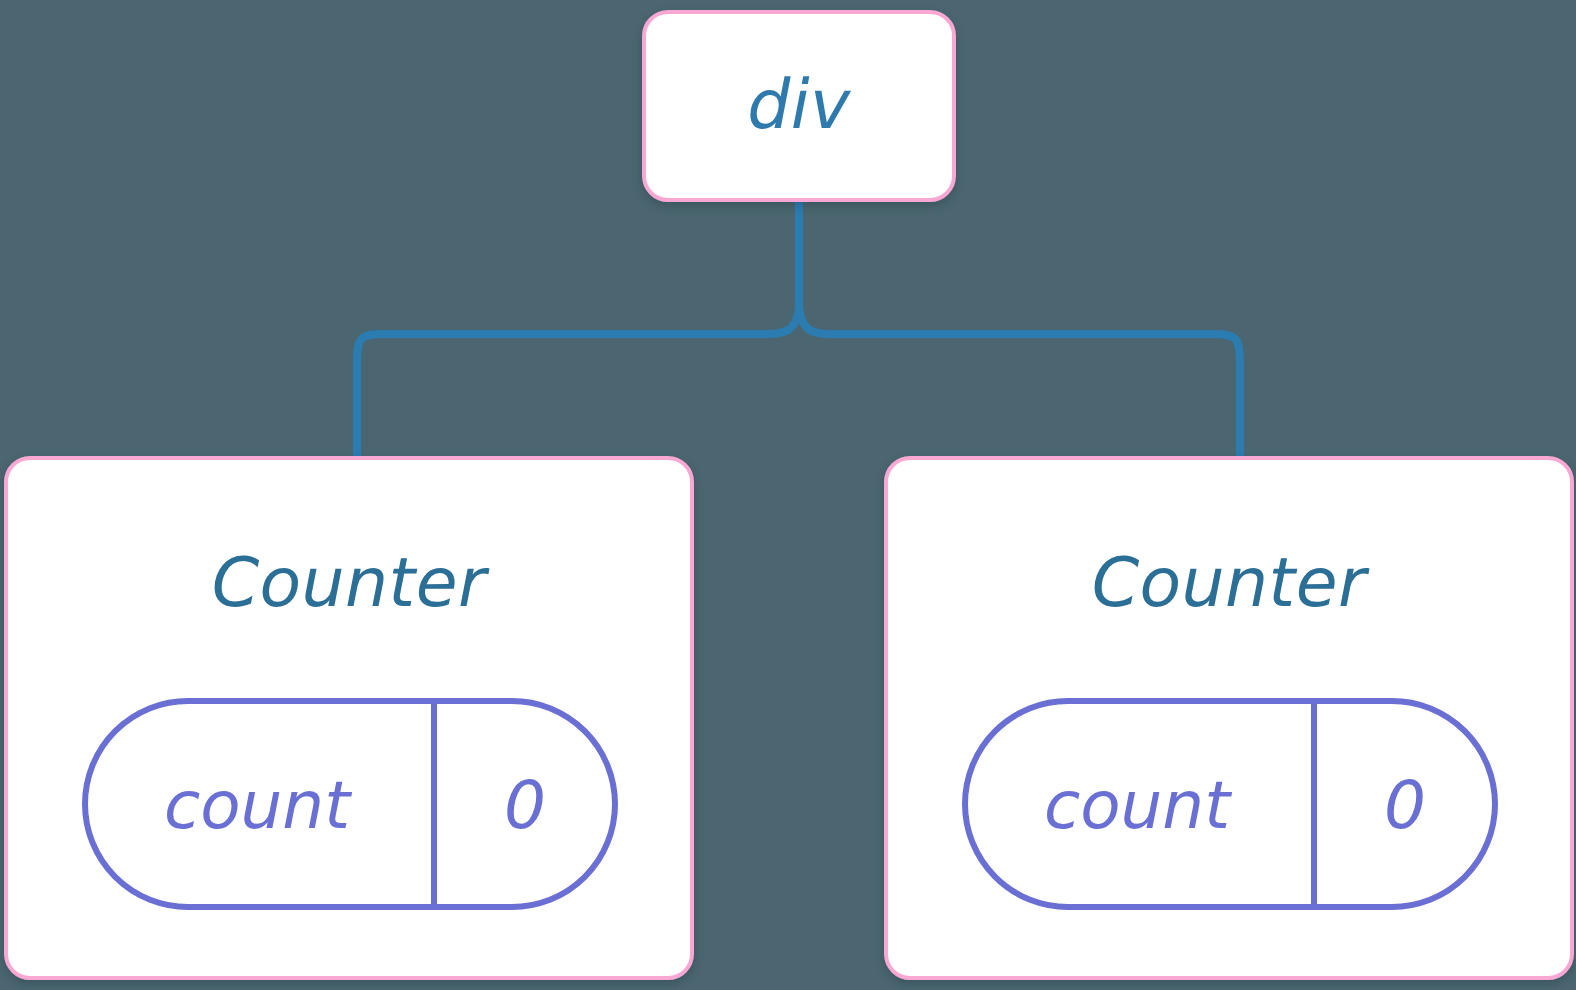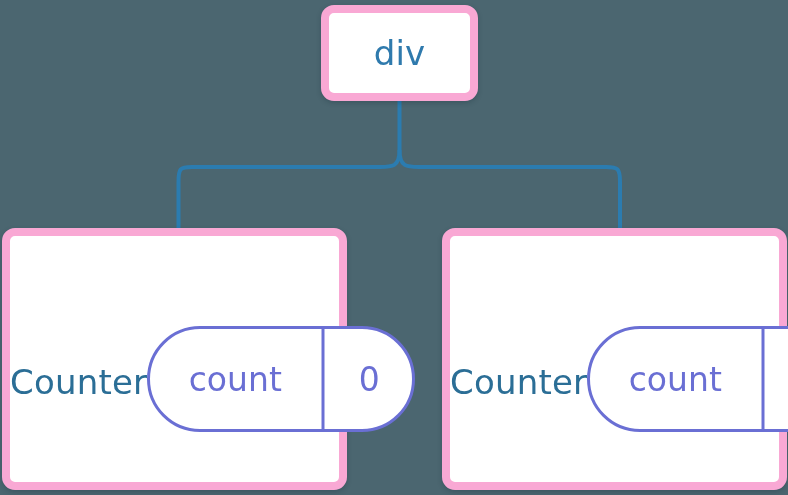--- a/index.html
+++ b/index.html
@@ -24,45 +24,46 @@
     left: 0;
     top: 0;
     width: 788px;
     height: 495px;
     pointer-events: none;
   }
   .node {
     position: absolute;
     box-sizing: border-box;
     background: #ffffff;
-    border: 8px solid #f9a8d4;
+    border: 2px solid #f9a8d4;
     border-radius: 13px;
     box-shadow: 0 2px 5px rgba(20,40,50,0.25);
     z-index: 2;
+    font-style: italic;
   }
   .node-root {
     left: 321px;
     top: 5px;
     width: 157px;
     height: 96px;
     display: flex;
     align-items: center;
     justify-content: center;
   }
   .root-label {
     font-size: 34px;
     color: #2f7aad;
     letter-spacing: 0.2px;
     line-height: 1;
   }
   .node-child {
     top: 228px;
     height: 262px;
     display: flex;
-    flex-direction: row;
+    flex-direction: column;
     align-items: center;
   }
   .node-child-left {
     left: 2px;
     width: 345px;
   }
   .node-child-right {
     left: 442px;
     width: 345px;
   }

